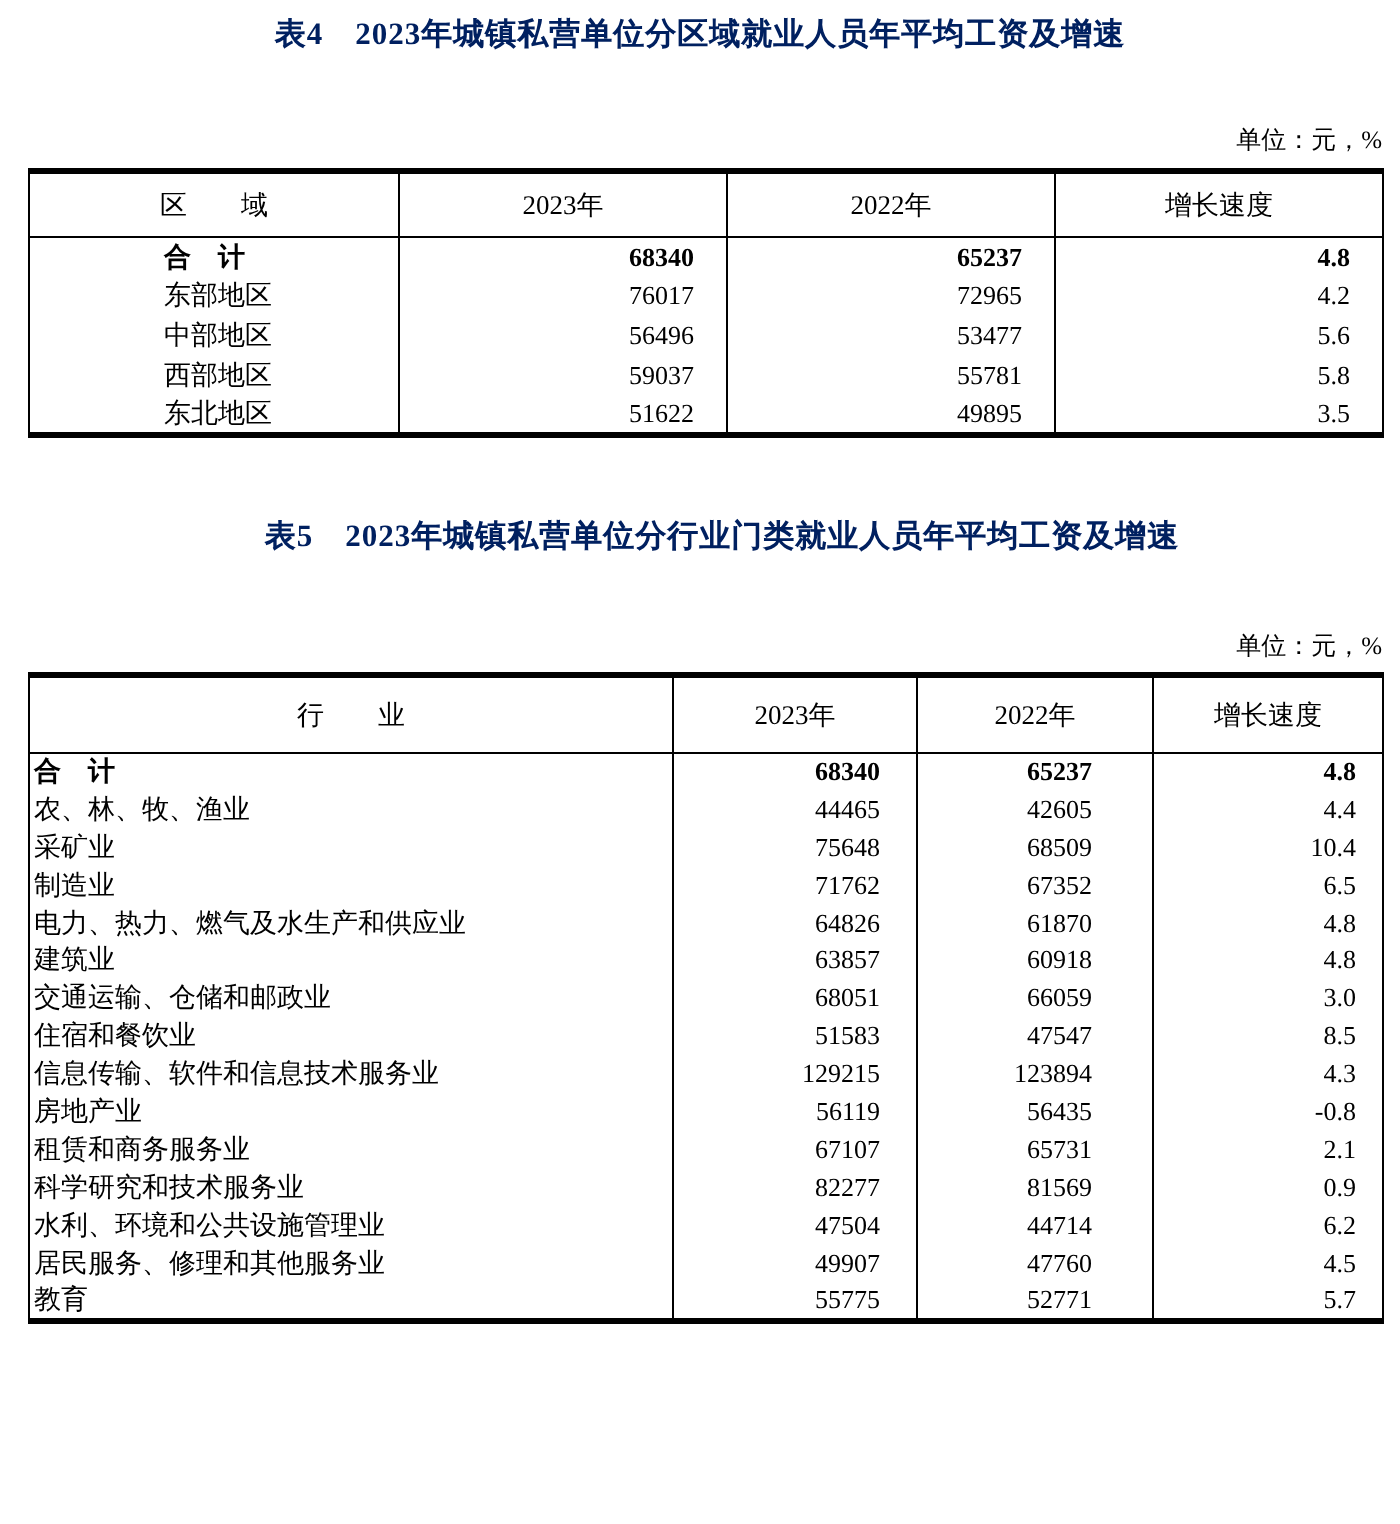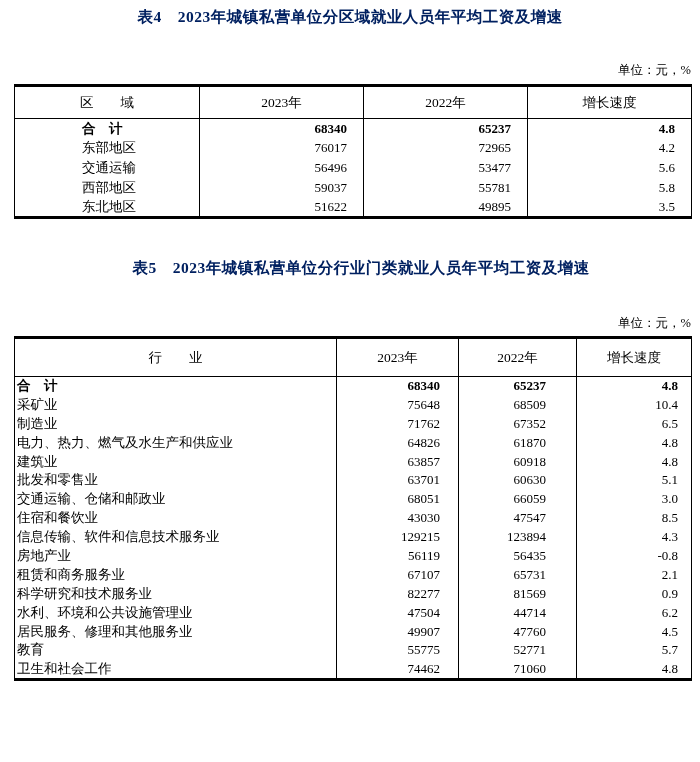--- a/index.html
+++ b/index.html
@@ -98,21 +98,21 @@
           <td class="num-cell num-2022">65237</td>
           <td class="num-cell num-growth">4.8</td>
         </tr>
         <tr>
           <td class="label-cell">东部地区</td>
           <td class="num-cell num-2023">76017</td>
           <td class="num-cell num-2022">72965</td>
           <td class="num-cell num-growth">4.2</td>
         </tr>
         <tr>
-          <td class="label-cell">交通运输</td>
+          <td class="label-cell">中部地区</td>
           <td class="num-cell num-2023">56496</td>
           <td class="num-cell num-2022">53477</td>
           <td class="num-cell num-growth">5.6</td>
         </tr>
         <tr>
           <td class="label-cell">西部地区</td>
           <td class="num-cell num-2023">59037</td>
           <td class="num-cell num-2022">55781</td>
           <td class="num-cell num-growth">5.8</td>
         </tr>
@@ -145,20 +145,26 @@
       </tr>
     </thead>
     <tbody id="t5-body">
         <tr class="total-row">
           <td class="label-cell">合　计</td>
           <td class="num-cell num-2023">68340</td>
           <td class="num-cell num-2022">65237</td>
           <td class="num-cell num-growth">4.8</td>
         </tr>
         <tr>
+          <td class="label-cell">农、林、牧、渔业</td>
+          <td class="num-cell num-2023">44465</td>
+          <td class="num-cell num-2022">42605</td>
+          <td class="num-cell num-growth">4.4</td>
+        </tr>
+        <tr>
           <td class="label-cell">采矿业</td>
           <td class="num-cell num-2023">75648</td>
           <td class="num-cell num-2022">68509</td>
           <td class="num-cell num-growth">10.4</td>
         </tr>
         <tr>
           <td class="label-cell">制造业</td>
           <td class="num-cell num-2023">71762</td>
           <td class="num-cell num-2022">67352</td>
           <td class="num-cell num-growth">6.5</td>
@@ -169,34 +175,28 @@
           <td class="num-cell num-2022">61870</td>
           <td class="num-cell num-growth">4.8</td>
         </tr>
         <tr>
           <td class="label-cell">建筑业</td>
           <td class="num-cell num-2023">63857</td>
           <td class="num-cell num-2022">60918</td>
           <td class="num-cell num-growth">4.8</td>
         </tr>
         <tr>
-          <td class="label-cell">批发和零售业</td>
-          <td class="num-cell num-2023">63701</td>
-          <td class="num-cell num-2022">60630</td>
-          <td class="num-cell num-growth">5.1</td>
-        </tr>
-        <tr>
           <td class="label-cell">交通运输、仓储和邮政业</td>
           <td class="num-cell num-2023">68051</td>
           <td class="num-cell num-2022">66059</td>
           <td class="num-cell num-growth">3.0</td>
         </tr>
         <tr>
           <td class="label-cell">住宿和餐饮业</td>
-          <td class="num-cell num-2023">43030</td>
+          <td class="num-cell num-2023">51583</td>
           <td class="num-cell num-2022">47547</td>
           <td class="num-cell num-growth">8.5</td>
         </tr>
         <tr>
           <td class="label-cell">信息传输、软件和信息技术服务业</td>
           <td class="num-cell num-2023">129215</td>
           <td class="num-cell num-2022">123894</td>
           <td class="num-cell num-growth">4.3</td>
         </tr>
         <tr>
@@ -228,22 +228,16 @@
           <td class="num-cell num-2023">49907</td>
           <td class="num-cell num-2022">47760</td>
           <td class="num-cell num-growth">4.5</td>
         </tr>
         <tr>
           <td class="label-cell">教育</td>
           <td class="num-cell num-2023">55775</td>
           <td class="num-cell num-2022">52771</td>
           <td class="num-cell num-growth">5.7</td>
         </tr>
-        <tr>
-          <td class="label-cell">卫生和社会工作</td>
-          <td class="num-cell num-2023">74462</td>
-          <td class="num-cell num-2022">71060</td>
-          <td class="num-cell num-growth">4.8</td>
-        </tr>
       </tbody>
   </table>
 
 </div>
 
 </body></html>

